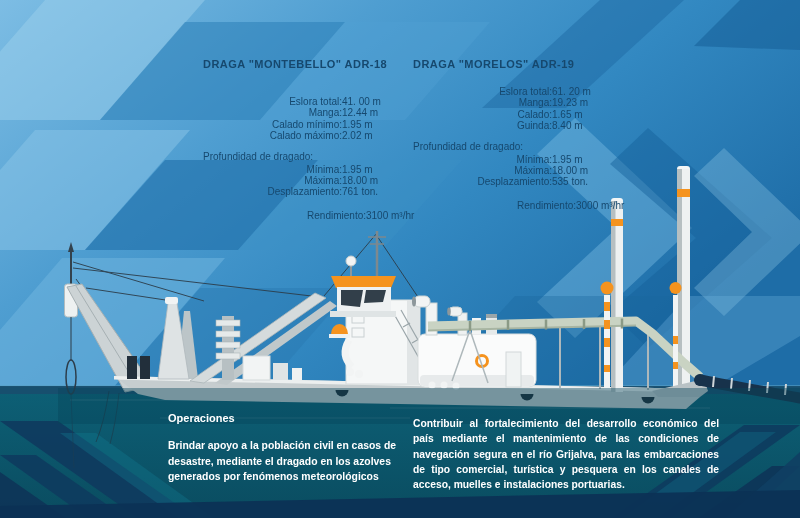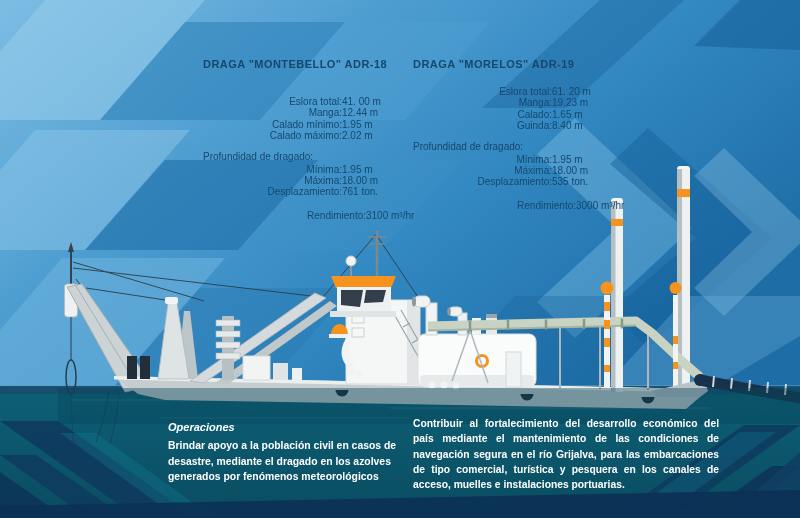--- a/index.html
+++ b/index.html
@@ -14,21 +14,21 @@
   .rows{margin-top:26px;}
   .rows.first-right{margin-top:16px;}
   .row{display:flex;font-size:10px;line-height:11.4px;}
   .row .lbl{width:139px;flex:none;text-align:right;}
   .row .val{flex:none;white-space:nowrap;}
   .row.gap{margin-top:12px;padding-left:24px;}
   .sec-label{font-size:10px;line-height:12px;margin-top:9px;}
   .rows2{margin-top:1px;}
   
   .footer-text{position:absolute;color:#ffffff;z-index:5;}
-  .ops-title{left:168px;top:421px;font-size:11px;font-weight:bold;font-style:italic;}
+  .ops-title{left:168px;top:412px;font-size:11px;font-weight:bold;}
   .ops-para{left:168px;top:438px;width:258px;font-size:10.4px;font-weight:bold;line-height:15.6px;}
   .mission-para{left:413px;top:416px;width:306px;font-size:10.3px;font-weight:bold;
                 line-height:15.3px;text-align:justify;}
 </style>
 </head>
 <body>
 
 <div class="stage">
 
   <svg width="800" height="518" viewBox="0 0 800 518">

